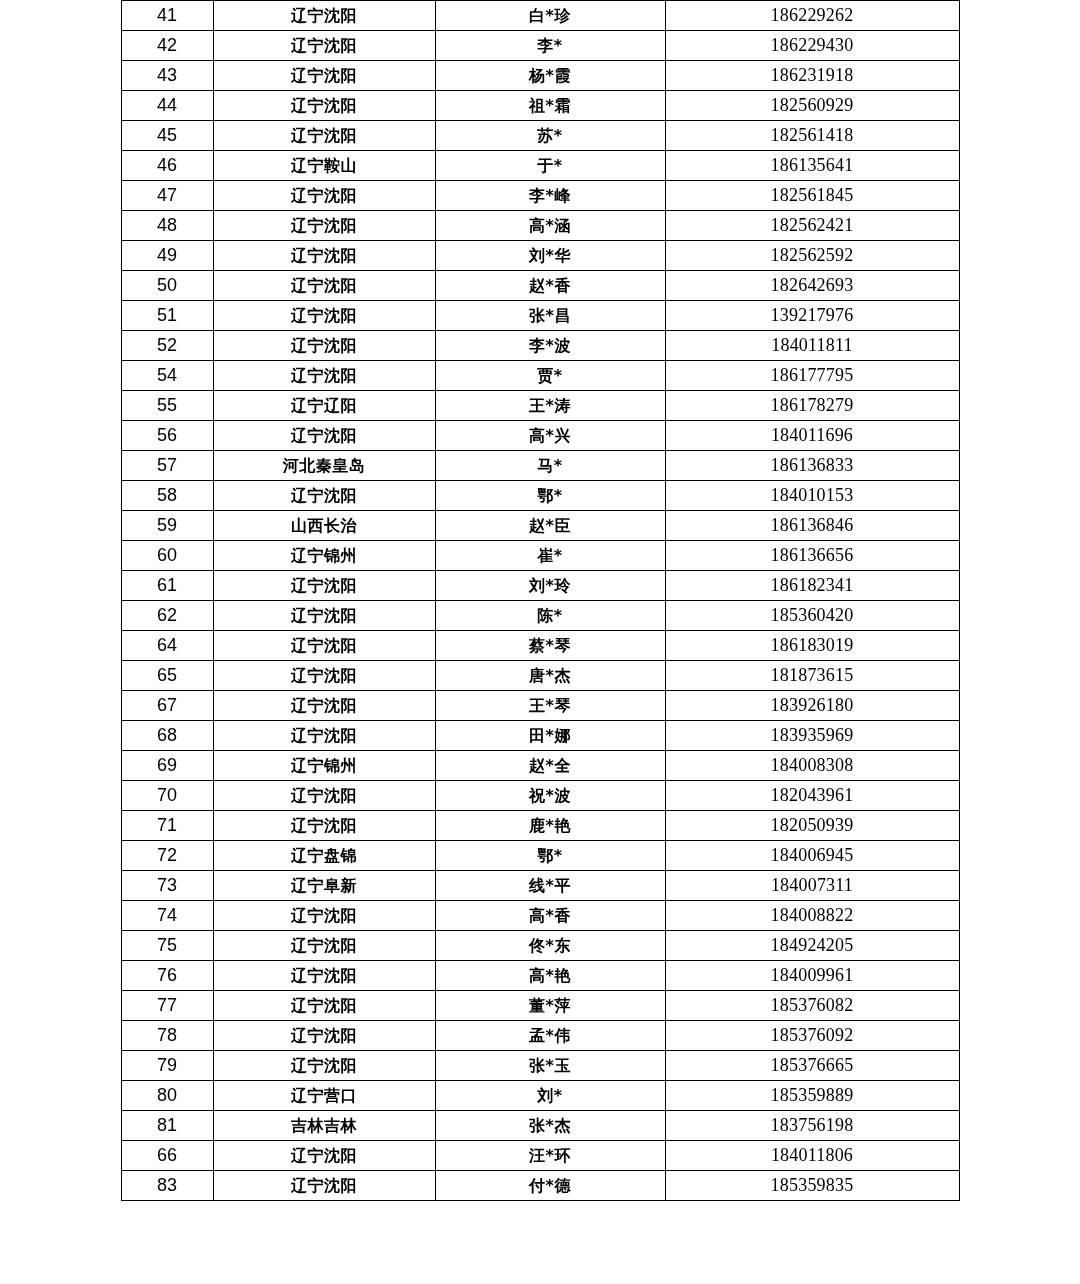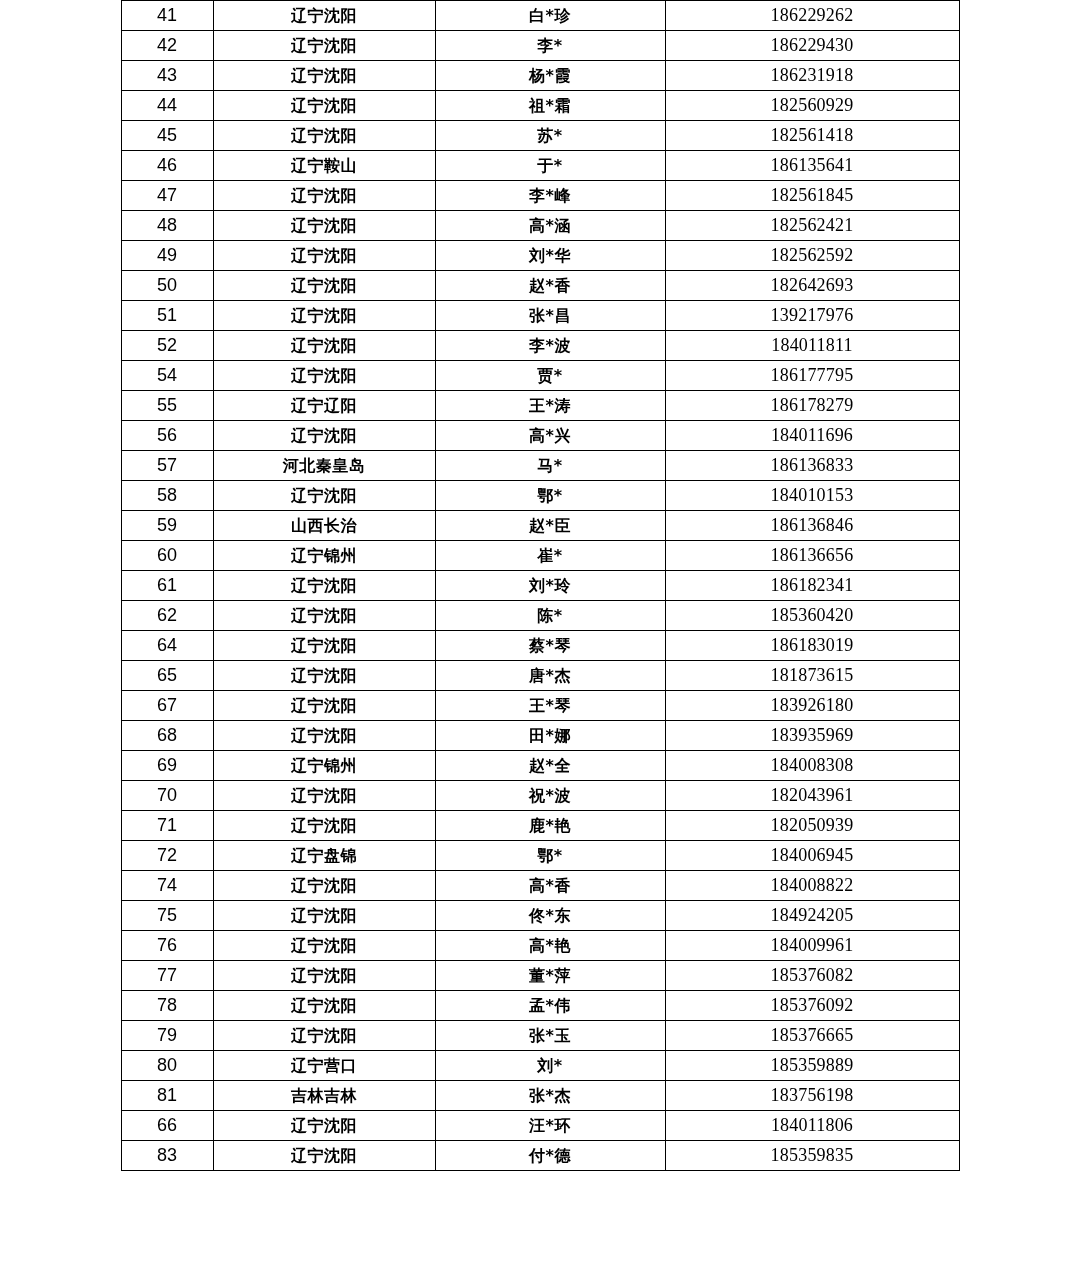--- a/index.html
+++ b/index.html
@@ -237,20 +237,26 @@
           <td class="name">鹿*艳</td>
           <td class="phone">182050939</td>
         </tr>
         <tr>
           <td class="idx">72</td>
           <td class="city">辽宁盘锦</td>
           <td class="name">鄂*</td>
           <td class="phone">184006945</td>
         </tr>
         <tr>
+          <td class="idx">73</td>
+          <td class="city">辽宁阜新</td>
+          <td class="name">线*平</td>
+          <td class="phone">184007311</td>
+        </tr>
+        <tr>
           <td class="idx">74</td>
           <td class="city">辽宁沈阳</td>
           <td class="name">高*香</td>
           <td class="phone">184008822</td>
         </tr>
         <tr>
           <td class="idx">75</td>
           <td class="city">辽宁沈阳</td>
           <td class="name">佟*东</td>
           <td class="phone">184924205</td>

